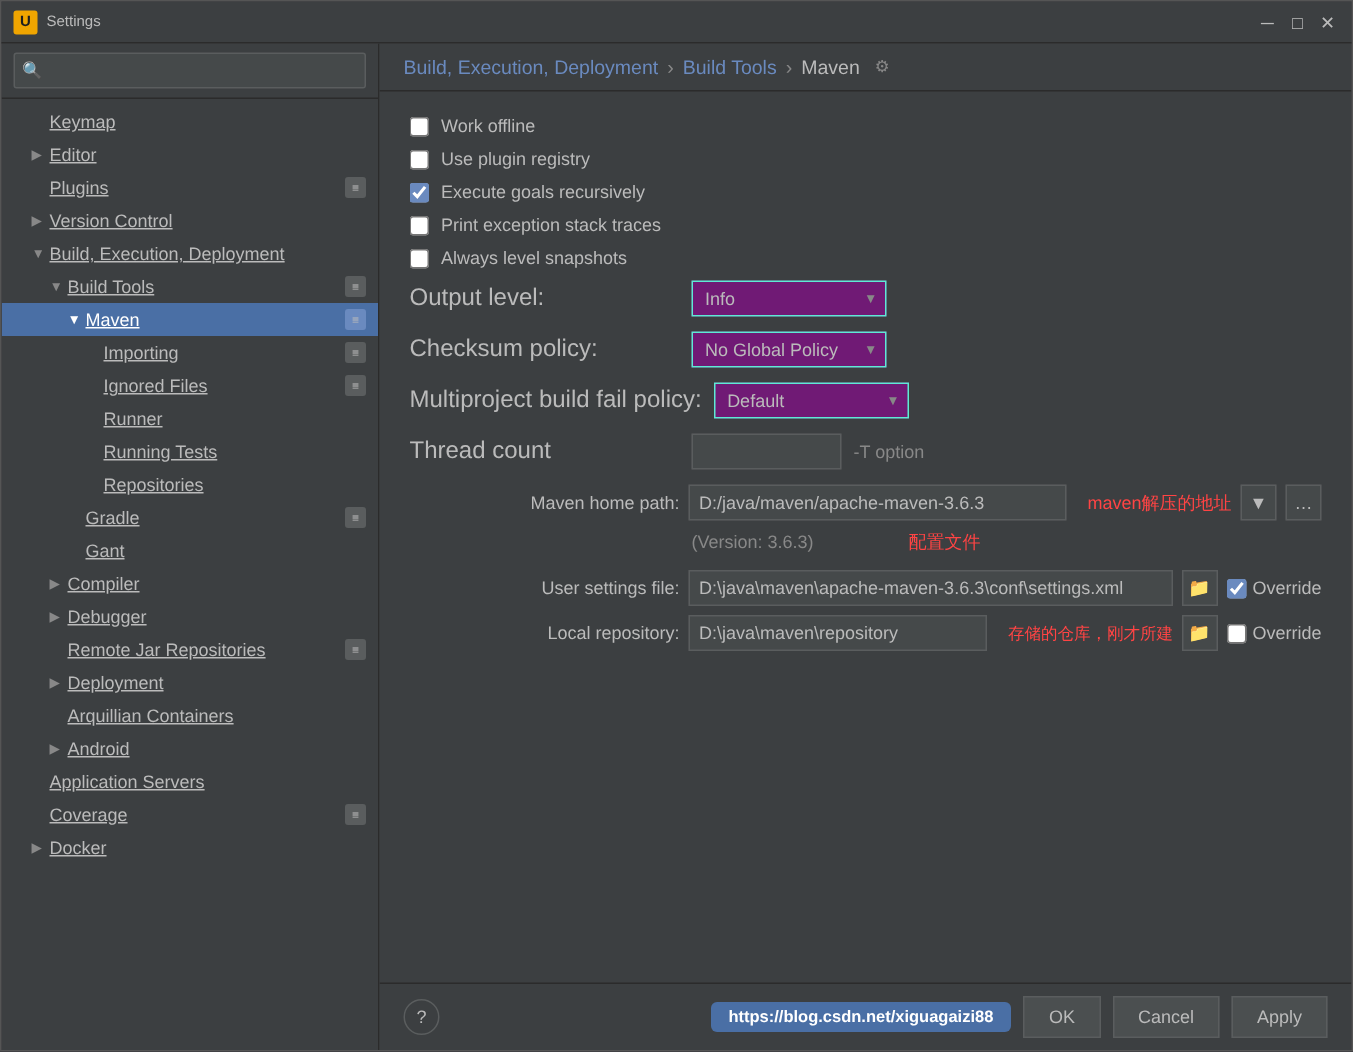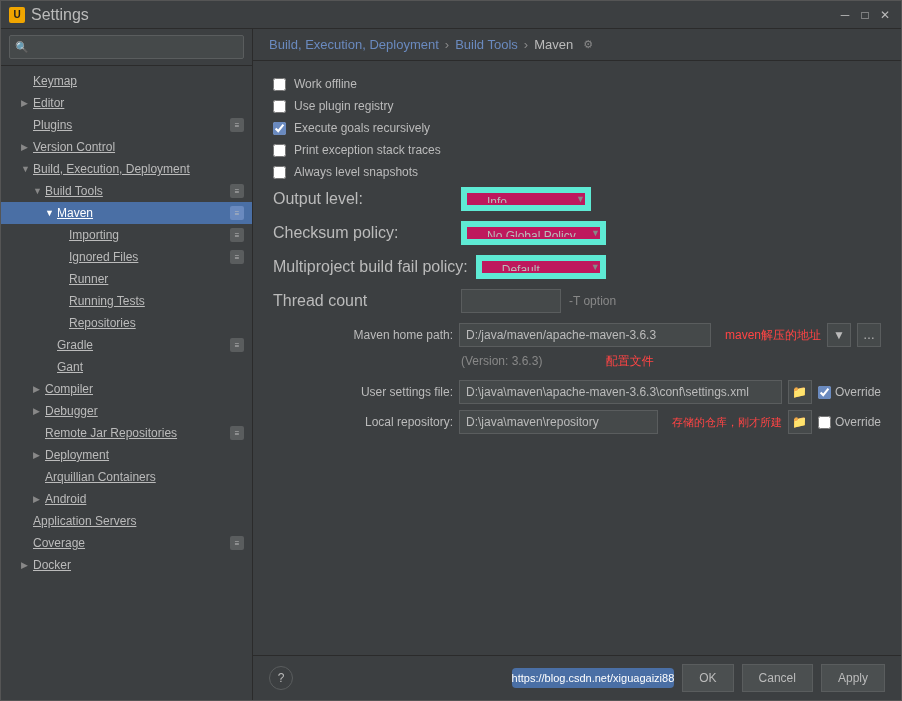--- a/index.html
+++ b/index.html
@@ -47,21 +47,21 @@
       display: flex;
       align-items: center;
       justify-content: center;
       font-size: 10px;
       color: #1e1e1e;
       font-weight: bold;
     }
 
     .title-text {
       color: #bbbbbb;
-      font-size: 16px;
+      font-size: 10px;
     }
 
     .title-controls {
       display: flex;
       gap: 4px;
     }
 
     .title-btn {
       width: 16px;
       height: 16px;
@@ -259,24 +259,24 @@
     }
 
     .form-label {
       min-width: 180px;
       font-size: 16px;
       color: #bbbbbb;
       text-align: left;
     }
 
     .form-control-select {
-      background: #be185d;
-      border: 6px solid #5eead4;
-      color: #bbbbbb;
-      padding: 2px 24px 2px 20px;
+      background: #701a75;
+      border: 1px solid #5eead4;
+      color: #bbbbbb;
+      padding: 2px 24px 2px 8px;
       font-size: 12px;
       height: 24px;
       outline: none;
       appearance: none;
       cursor: pointer;
       min-width: 130px;
     }
 
     .select-wrapper {
       position: relative;
@@ -408,22 +408,23 @@
       color: #bbbbbb;
       cursor: pointer;
       font-size: 12px;
       height: 28px;
     }
 
     .url-bar {
       background: #4a6fa5;
       color: #ffffff;
       font-size: 11px;
-      padding: 4px 0;
+      padding: 4px 12px;
       border-radius: 4px;
+      font-weight: bold;
     }
   </style>
 </head>
 <body>
 
 <div class="window">
 
   <div class="title-bar">
     <div class="title-bar-left">
       <div class="title-icon">

